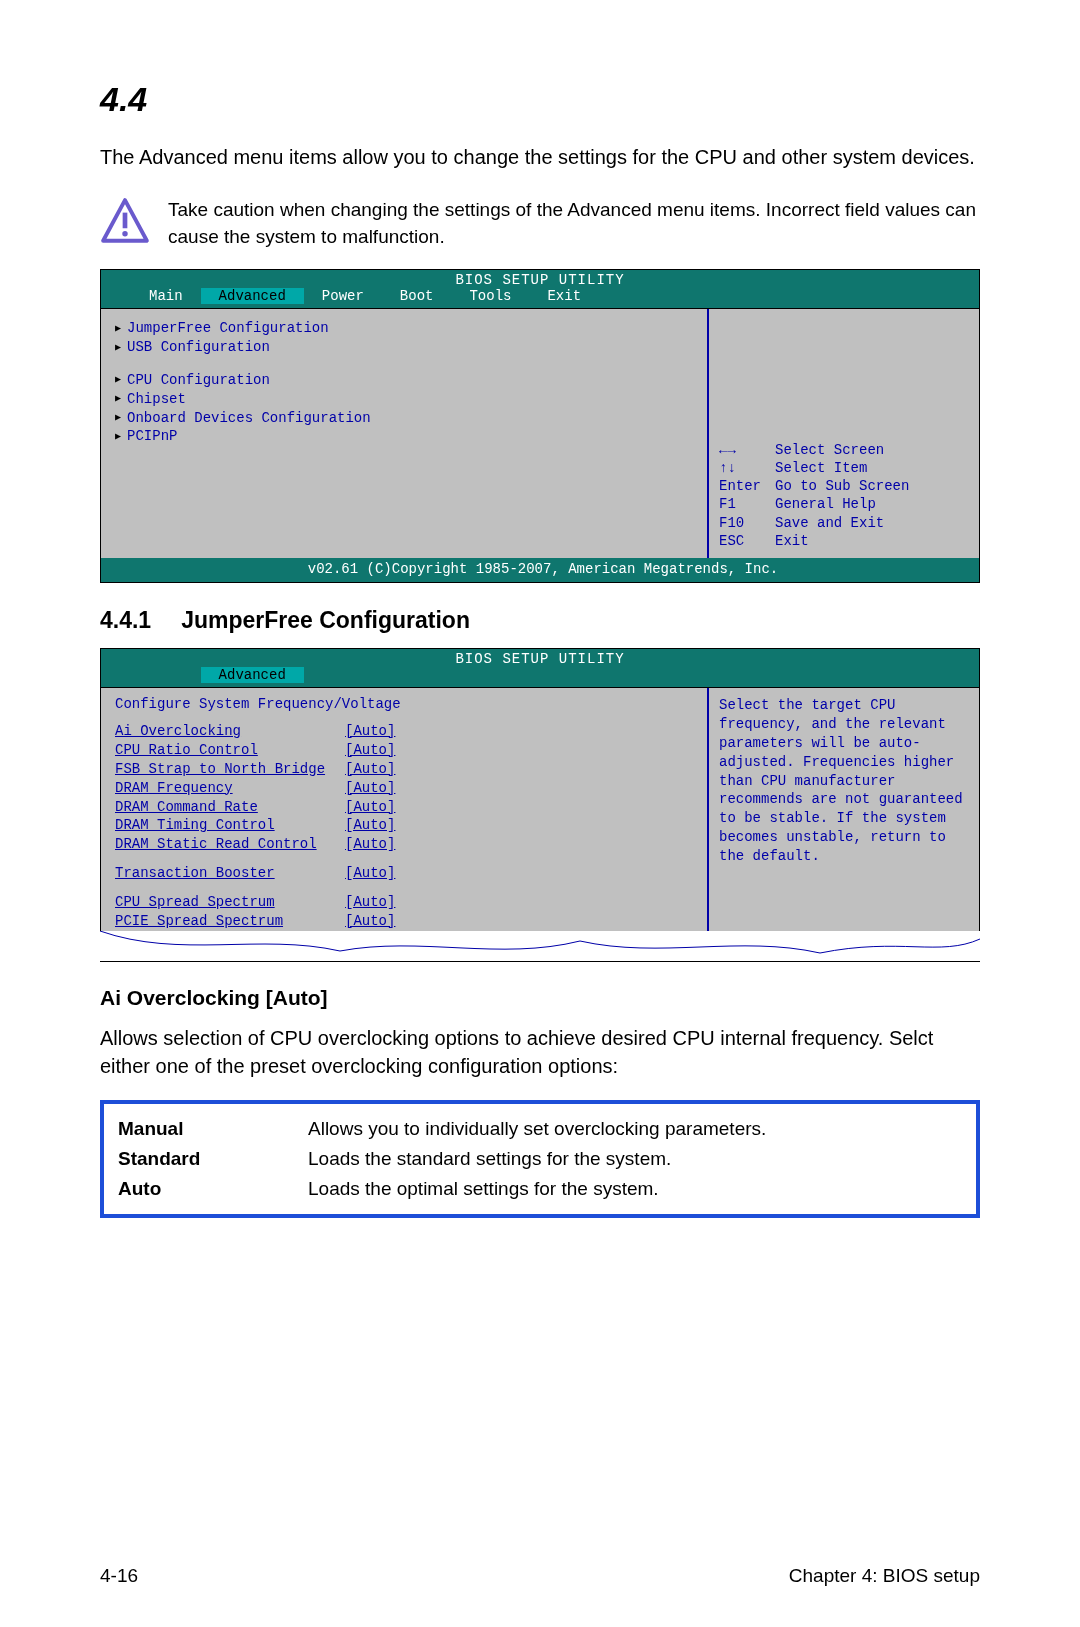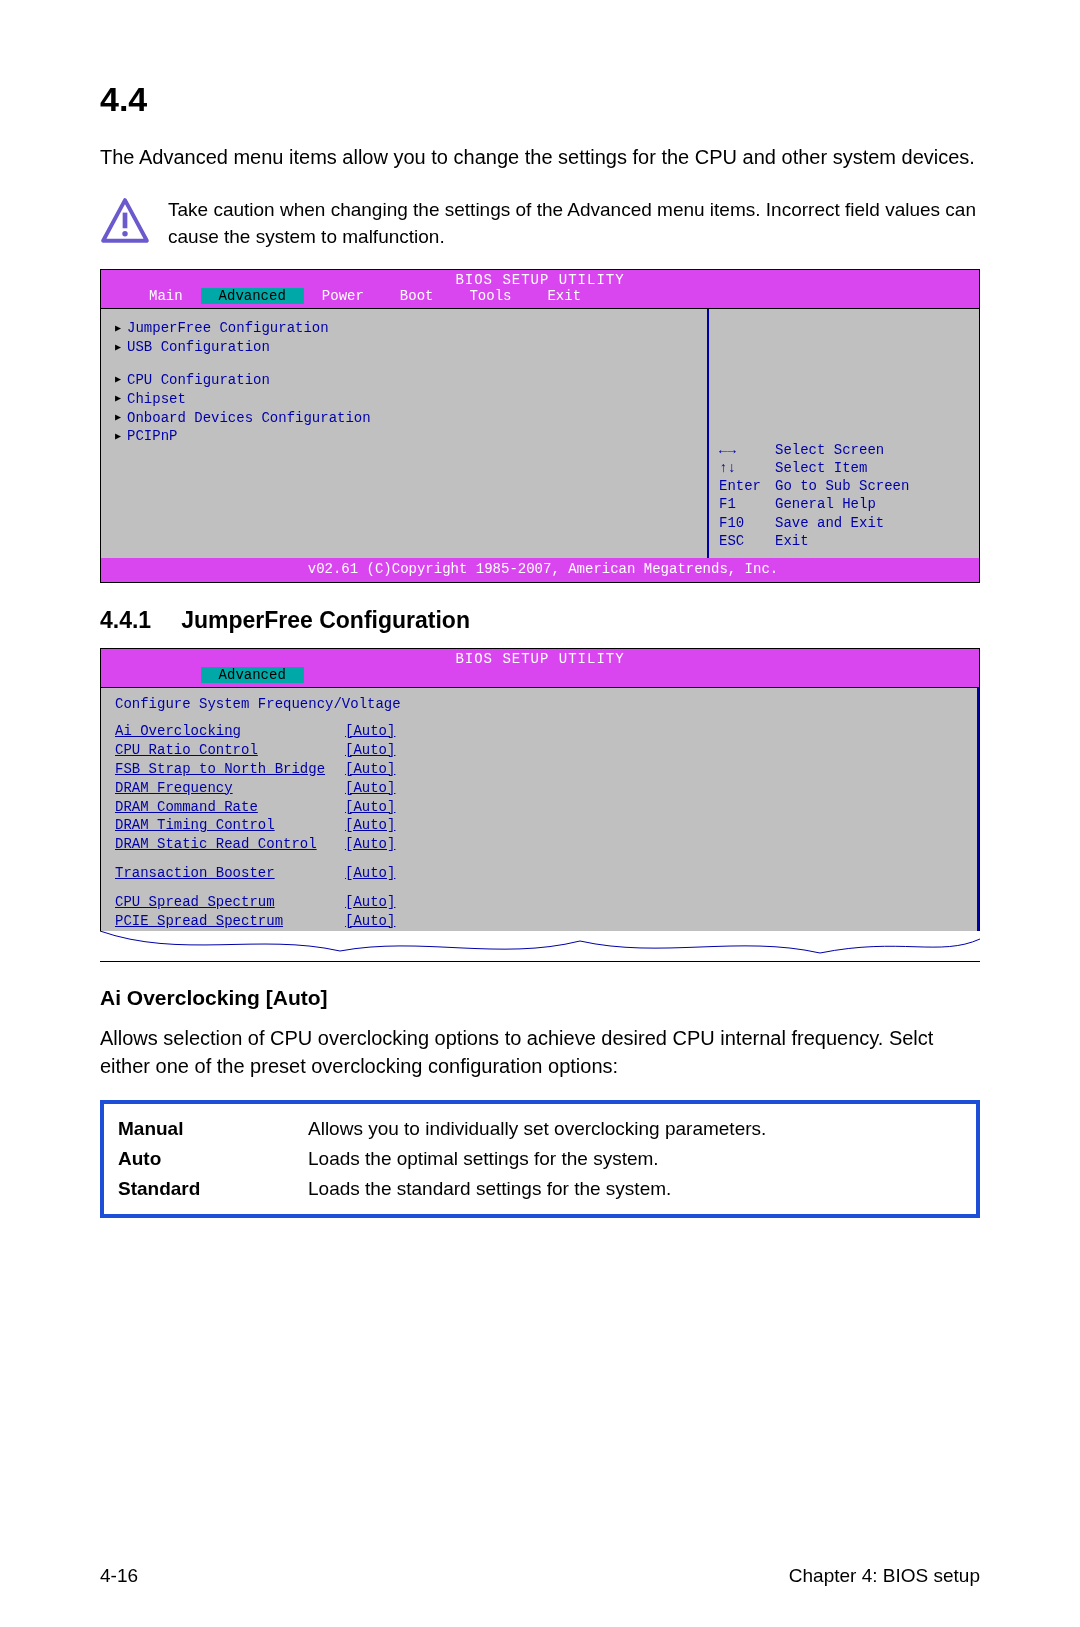--- a/index.html
+++ b/index.html
@@ -5,29 +5,29 @@
   * { margin: 0; padding: 0; box-sizing: border-box; }
   body {
     background: #fff;
     font-family: Arial, Helvetica, sans-serif;
     color: #000;
     width: 1080px;
     height: 1627px;
     position: relative;
     padding: 80px 100px 60px 100px;
   }
-  .section-num { font-size: 34px; font-weight: bold; margin-right: 30px; }
+  .section-num { font-size: 34px; font-weight: bold; margin-right: 30px; font-style: italic; }
   h1.heading { margin-bottom: 24px; display:flex; }
   .intro { font-size: 20px; line-height: 1.4; margin-bottom: 26px; }
   .caution-row { display: flex; align-items: flex-start; gap: 18px; margin-bottom: 18px; }
   .caution-icon svg { width: 50px; height: 50px; }
   .caution-text { font-size: 19px; line-height: 1.4; }
   .bios-box {
     border: 1px solid #000;
-    background: #d946ef;
+    background: #0f766e;
     font-family: "Courier New", monospace;
     font-size: 14px;
     color: #fff;
     margin-bottom: 24px;
   }
   .bios-title { text-align: center; padding: 2px 0 0 0; letter-spacing: 1px; }
   .bios-tabs { display: flex; padding: 0 17px 4px 30px; gap: 0; }
   .bios-tab { padding: 0 18px; }
   .bios-tab.active { background: #00a8a8; color:#000; }
   .bios-body {
@@ -230,43 +230,46 @@
           <div class="set-row">
             <span class="set-label">CPU Spread Spectrum</span>
             <span>[Auto]</span>
           </div>
           <div class="set-row">
             <span class="set-label">PCIE Spread Spectrum</span>
             <span>[Auto]</span>
           </div>
         </div>
     </div>
+    <div class="bios-right">
+      <div class="right-help">Select the target CPU frequency, and the relevant parameters will be auto-adjusted. Frequencies higher than CPU manufacturer recommends are not guaranteed to be stable. If the system becomes unstable, return to the default.</div>
+    </div>
   </div>
   <div class="torn-edge">
     <svg viewBox="0 0 880 30" preserveAspectRatio="none">
       <path d="M0,0 C80,28 160,2 240,20 C320,5 400,30 480,10 C560,28 640,4 720,22 C800,6 840,26 880,8 L880,30 L0,30 Z" fill="#fff"></path>
       <path d="M0,0 C80,28 160,2 240,20 C320,5 400,30 480,10 C560,28 640,4 720,22 C800,6 840,26 880,8" fill="none" stroke="#0000a8" stroke-width="1"></path>
     </svg>
   </div>
 </div>
 
 <h3 class="item-heading">Ai Overclocking [Auto]</h3>
 <p class="para">Allows selection of CPU overclocking options to achieve desired CPU internal frequency. Selct either one of the preset overclocking configuration options:</p>
 
 <div class="option-table">
   <div class="opt-row">
     <div class="opt-name">Manual</div>
     <div>Allows you to individually set overclocking parameters.</div>
   </div>
   <div class="opt-row">
+    <div class="opt-name">Standard</div>
+    <div>Loads the standard settings for the system.</div>
+  </div>
+  <div class="opt-row">
     <div class="opt-name">Auto</div>
     <div>Loads the optimal settings for the system.</div>
-  </div>
-  <div class="opt-row">
-    <div class="opt-name">Standard</div>
-    <div>Loads the standard settings for the system.</div>
   </div>
 </div>
 
 <div class="footer">
   <span>4-16</span>
   <span>Chapter 4: BIOS setup</span>
 </div>
 
 </body></html>

